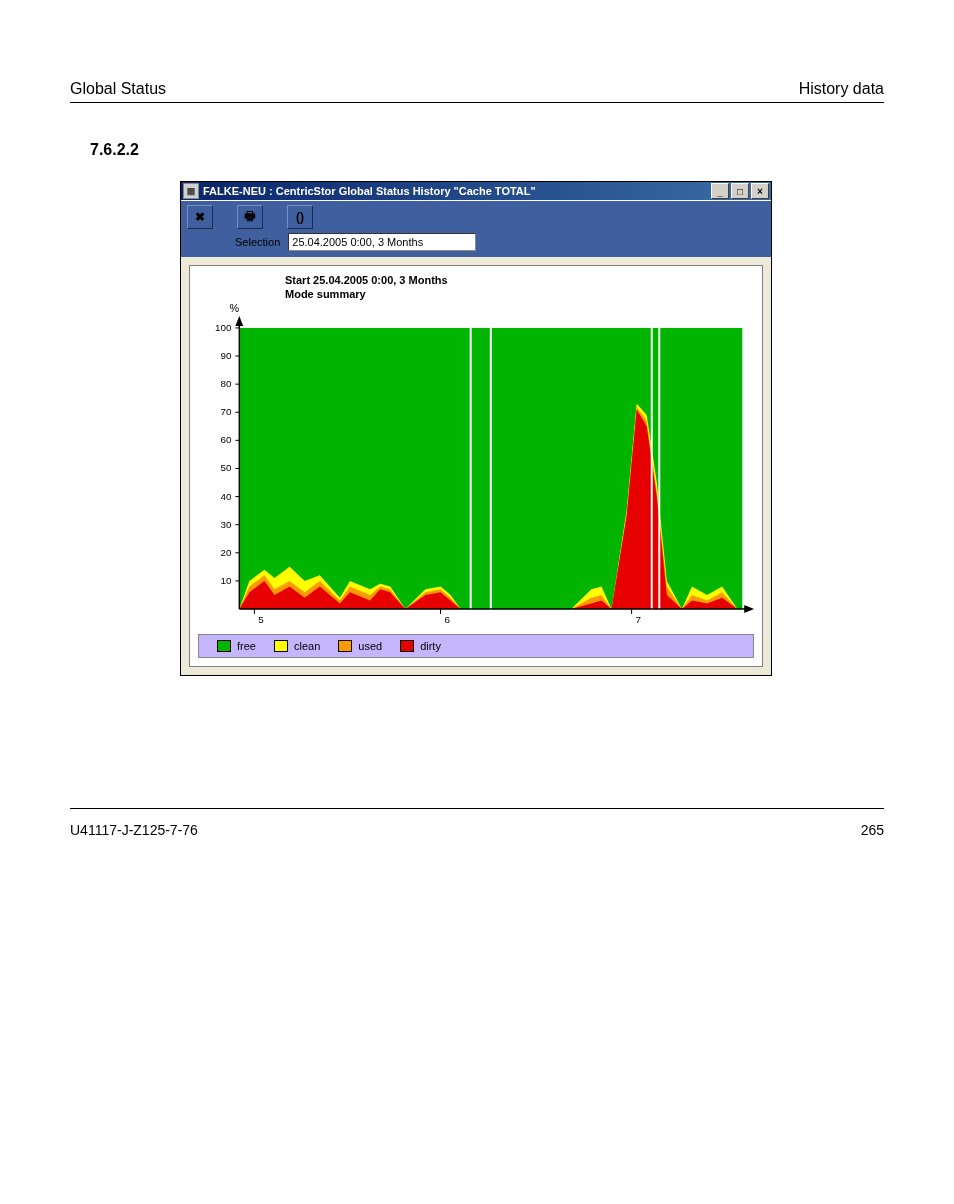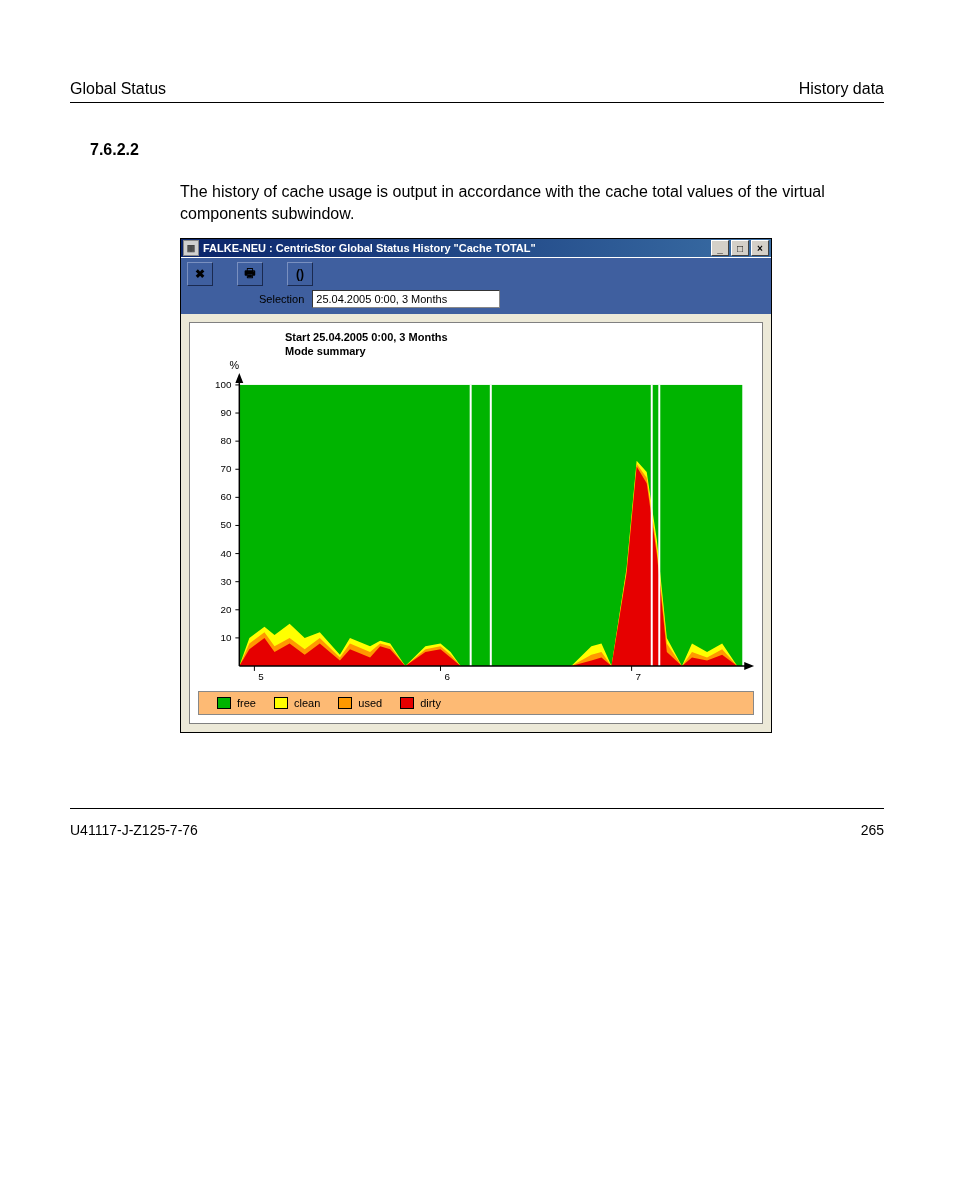--- a/index.html
+++ b/index.html
@@ -79,56 +79,55 @@
     border-top:1px solid #fff;
   }
   .tbtn {
     width:24px;height:22px;background:#3f5f9f;border:1px solid #1a2a50;border-top-color:#7a90c0;border-left-color:#7a90c0;display:flex;align-items:center;justify-content:center;color:#000;font-weight:bold;font-size:12px;
   }
   .sel-row {
     background:#3f5f9f;
     padding:2px 6px 6px 6px;
     display:flex;align-items:center;gap:8px;color:#000;
   }
-  .sel-row .lbl { color:#000;font-size:11px;margin-left:72px;}
+  .sel-row .lbl { color:#000;font-size:11px;margin-left:48px;}
   .sel-row input {
     font-size:11px;padding:1px 3px;border:1px inset #888;background:#fff;width:180px;height:14px;
   }
   .chart-area {
     background:#fff;border:1px solid #808080;margin:8px;position:relative;height:400px;
   }
   .footer {
     position:absolute;bottom:34px;left:70px;right:70px;
     border-top:1.5px solid #000;
     padding-top:13px;
     display:flex;justify-content:space-between;font-size:14px;
   }
   .chart-svg { width:100%;height:100%; }
   .legend {
-    position:absolute;left:8px;right:8px;bottom:8px;height:22px;border:1px solid #888;background:#fdba74;display:flex;align-items:center;gap:18px;padding:0 18px;font-size:11px;
+    position:absolute;left:8px;right:8px;bottom:8px;height:22px;border:1px solid #888;background:#c4b5fd;display:flex;align-items:center;gap:18px;padding:0 18px;font-size:11px;
   }
   .lg-sw { width:12px;height:10px;border:1px solid #000;display:inline-block;margin-right:6px;vertical-align:middle;}
   .lg-item { display:flex;align-items:center;}
   .chart-info { position:absolute;left:95px;top:8px;font-size:11px;}
   .chart-info div { margin-bottom:2px;}
 </style>
 </head>
 <body>
 
 <div class="page">
   <div class="header">
     <span>Global Status</span>
     <span class="right">History data</span>
   </div>
 
   <div class="section-row">
     <span>7.6.2.2</span>
   </div>
 
-  <div class="body-text">The history of cache usage is output in accordance with the cache total values of the virtual components subwindow.</div>
 
   <div class="screenshot">
     <div class="titlebar">
       <span class="icon">▦</span>
       <span class="title">FALKE-NEU : CentricStor Global Status History "Cache TOTAL"</span>
       <span class="winbtn">_</span>
       <span class="winbtn">□</span>
       <span class="winbtn">×</span>
     </div>
     <div class="toolbar">

